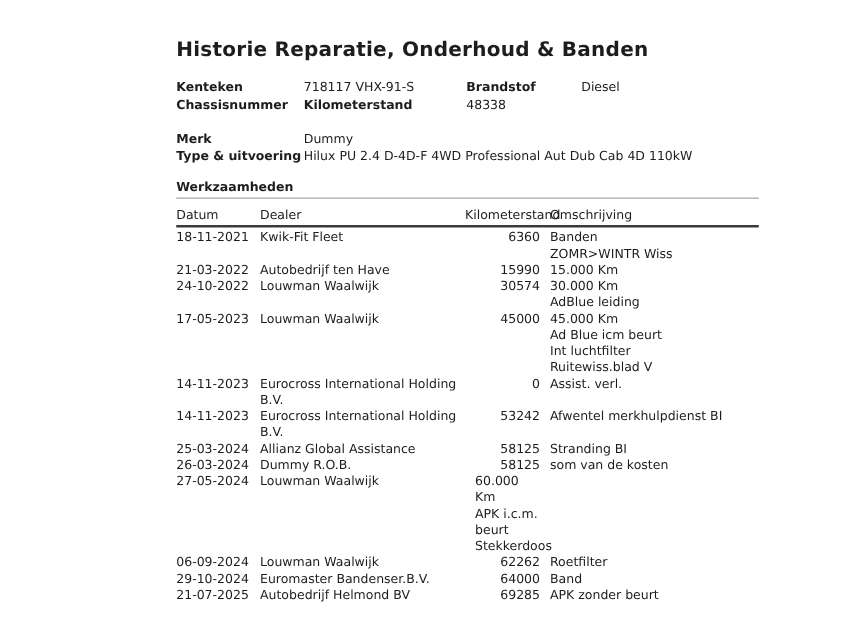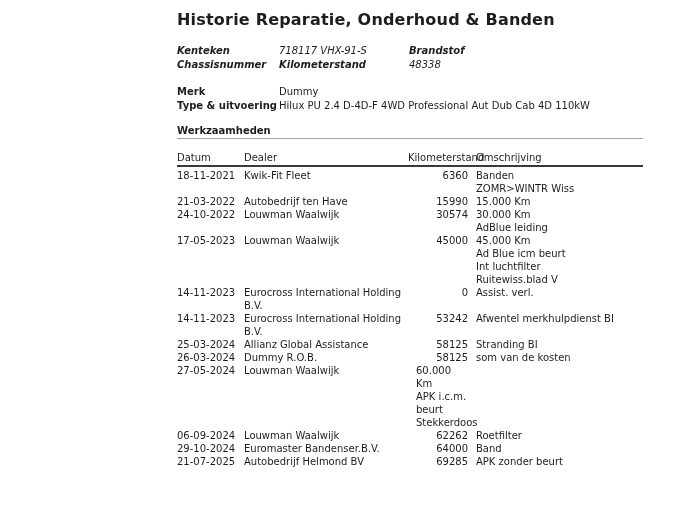--- a/index.html
+++ b/index.html
@@ -12,34 +12,33 @@
   }
   .page {
     position: relative;
     width: 685px;
     height: 514px;
     background: #ffffff;
   }
   .content {
     position: absolute;
     left: 141px;
-    top: 4px;
+    top: 24px;
     width: 466px;
-    margin-left: 36px;
   }
   .doc-title {
     margin-top: 6px;
     font-size: 16px;
     line-height: 20px;
     font-weight: bold;
     letter-spacing: 0.2px;
     white-space: nowrap;
   }
   .info-section { font-size: 10px; }
-  .sec-1 { margin-top: 14px; font-style: italic; }
+  .sec-1 { margin-top: 14px; }
   .sec-2 { margin-top: 13px; }
   .sec-3 { margin-top: 14px; }
   .info-row {
     display: grid;
     grid-template-columns: 102px 130px 92px 1fr;
     line-height: 14px;
   }
   .info-row.wide {
     grid-template-columns: 102px 1fr;
   }
@@ -51,21 +50,21 @@
     font-weight: bold;
     line-height: 13px;
     margin-bottom: 1px;
   }
   .work-table { width: 100%; }
   .tbl-header {
     display: grid;
     grid-template-columns: 67px 164px 60px 1fr;
     border-top: 1px solid #a6a6a6;
     border-bottom: 2px solid #3a3a3a;
-    padding-top: 12px;
+    padding-top: 7px;
     padding-bottom: 1px;
     line-height: 13px;
   }
   .tbl-row {
     display: grid;
     grid-template-columns: 67px 164px 60px 1fr;
     line-height: 13px;
   }
   .tbl-row:first-child { margin-top: 2px; }
   .cell-km { text-align: right; }
@@ -79,20 +78,21 @@
 <div class="page">
   <div class="content">
 
     <div class="doc-title">Historie Reparatie, Onderhoud &amp; Banden</div>
 
     <div class="info-section sec-1">
       <div class="info-row">
         <span class="lbl">Kenteken</span>
         <span class="val">718117 VHX-91-S</span>
         <span class="lbl">Brandstof</span>
+        <span class="val">Diesel</span>
       </div>
       <div class="info-row">
         <span class="lbl">Chassisnummer</span>
         <span class="lbl">Kilometerstand</span>
         <span class="val">48338</span>
       </div>
     </div>
 
     <div class="info-section sec-2">
       <div class="info-row wide">

